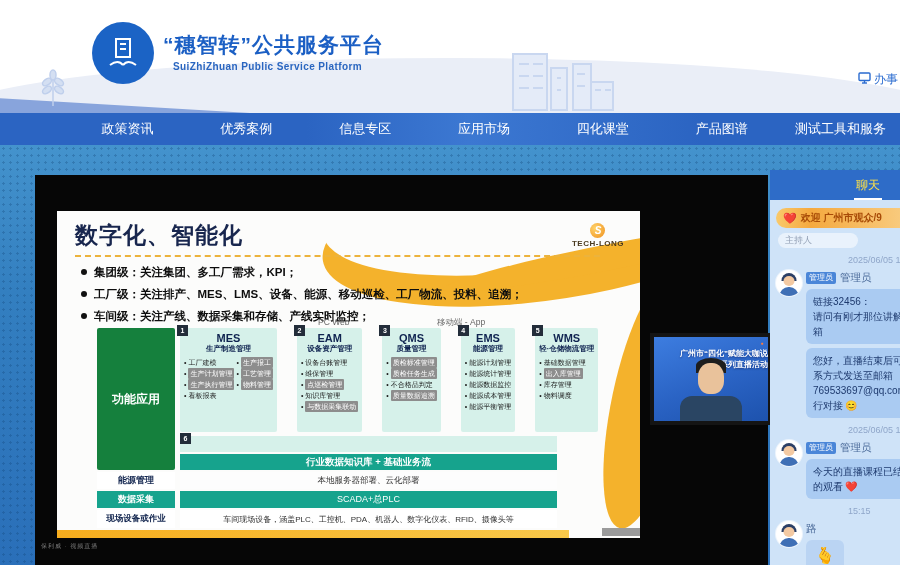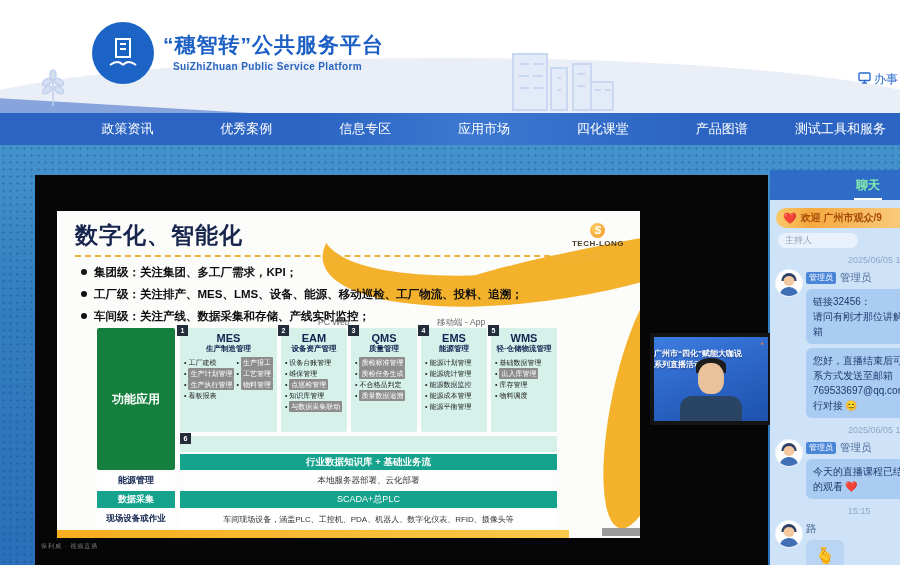--- a/index.html
+++ b/index.html
@@ -66,21 +66,21 @@
   .bullet-row{display:flex;align-items:flex-start;gap:7px;margin-bottom:7px;}
   .bullet-dot{width:6px;height:6px;border-radius:50%;background:#111;margin-top:4px;flex:none;}
   .bullet-text{font-size:11.5px;font-weight:bold;color:#0d0d0d;white-space:nowrap;}
   .plat-label{position:absolute;top:106px;font-size:8.5px;color:#666;z-index:2;}
   .plat-pc{left:225px;padding-left:36px;} .plat-mobile{left:380px;}
 
   .func-label{position:absolute;left:40px;top:117px;width:78px;height:142px;background:#15803d;
               color:#fff;font-weight:bold;font-size:12px;display:flex;align-items:center;
               justify-content:center;border-radius:2px;z-index:2;}
   .modules-row{position:absolute;left:123px;top:117px;width:377px;height:104px;display:flex;
-               gap:4px;z-index:2;}
+               gap:20px;z-index:2;}
   .mod{background:#d6f1ea;border-radius:2px;position:relative;padding:4px 4px 2px;flex:1;
        box-sizing:border-box;}
   .mod.wide{flex:1.35;}
   .mod-num{position:absolute;top:-3px;left:-3px;width:11px;height:11px;background:#232d3a;
            color:#fff;font-size:7px;font-weight:bold;display:flex;align-items:center;
            justify-content:center;}
   .mod-title{text-align:center;font-weight:bold;color:#0f2350;font-size:11px;line-height:12px;}
   .mod-sub{text-align:center;font-weight:bold;color:#0f2350;font-size:7.5px;margin-bottom:3px;
            white-space:nowrap;}
   .mod-items{font-size:7px;color:#1a1a1a;line-height:11px;}
@@ -110,34 +110,34 @@
   .field-content{top:299px;height:18px;background:#fff;color:#333;font-size:8px;white-space:nowrap;}
   .bottom-yellow{position:absolute;left:0;top:319px;width:512px;height:8px;
         background:linear-gradient(90deg,#f6ad1e,#f8c84a);z-index:2;}
   .bottom-gray{position:absolute;left:545px;top:317px;width:38px;height:8px;background:#9b9b9b;z-index:2;}
 
   
   .pvideo{position:absolute;left:650px;top:333px;width:122px;height:92px;background:#141414;
           padding:4px;box-sizing:border-box;cursor:pointer;}
   .pvideo-inner{width:100%;height:100%;position:relative;overflow:hidden;
           background:linear-gradient(160deg,#3d7de0 0%,#2a63c4 55%,#1d52ad 100%);}
-  .ptext{position:absolute;top:11px;left:0;right:0;text-align:left;color:#fff;font-weight:bold;
+  .ptext{position:absolute;top:11px;left:0;right:0;text-align:right;color:#fff;font-weight:bold;
          font-size:8px;line-height:11px;text-shadow:0 1px 2px rgba(0,0,60,.45);}
   .plogo{position:absolute;top:3px;right:4px;font-size:5px;color:#ff7a3c;letter-spacing:.5px;}
   .phair{position:absolute;left:50%;top:21px;transform:translateX(-50%);width:30px;height:15px;
          background:#1d1d1d;border-radius:50% 50% 0 0;}
   .phead{position:absolute;left:50%;top:26px;transform:translateX(-50%);width:26px;height:31px;
          background:#e9c29b;border-radius:45% 45% 42% 42%;}
   .pbody{position:absolute;left:50%;bottom:-3px;transform:translateX(-50%);width:62px;height:28px;
          background:#2a4563;border-radius:12px 12px 0 0;}
 
   
   .chat{position:absolute;left:770px;top:170px;width:178px;height:395px;}
   .chat-header{height:30px;background:#2e6cc8;position:relative;}
-  .chat-tab{position:absolute;left:86px;top:7px;color:#86efac;font-size:12px;font-weight:bold;
+  .chat-tab{position:absolute;left:86px;top:7px;color:#fde047;font-size:12px;font-weight:normal;
             cursor:pointer;}
   .chat-tab::after{content:'';position:absolute;left:-2px;right:-2px;bottom:-6px;height:2px;
             background:#fff;}
   .chat-body{position:absolute;top:30px;bottom:0;left:0;width:178px;background:#cfe3f8;
              padding:8px 0 0 6px;box-sizing:border-box;overflow:hidden;}
   .welcome{height:20px;border-radius:10px;margin-right:-20px;
            background:linear-gradient(90deg,#f9c96b 0%,#f5a93f 18%,#fbe3ab 100%);
            display:flex;align-items:center;gap:4px;padding:0 7px;}
   .welcome-heart{font-size:11px;line-height:11px;}
   .welcome-text{color:#a84b07;font-size:10px;font-weight:bold;white-space:nowrap;}

